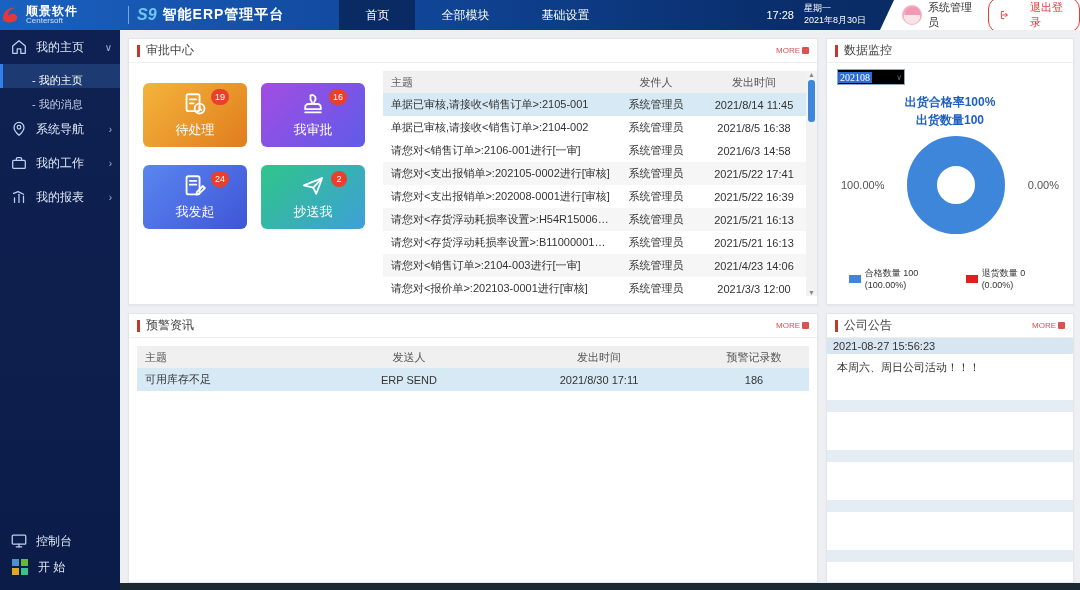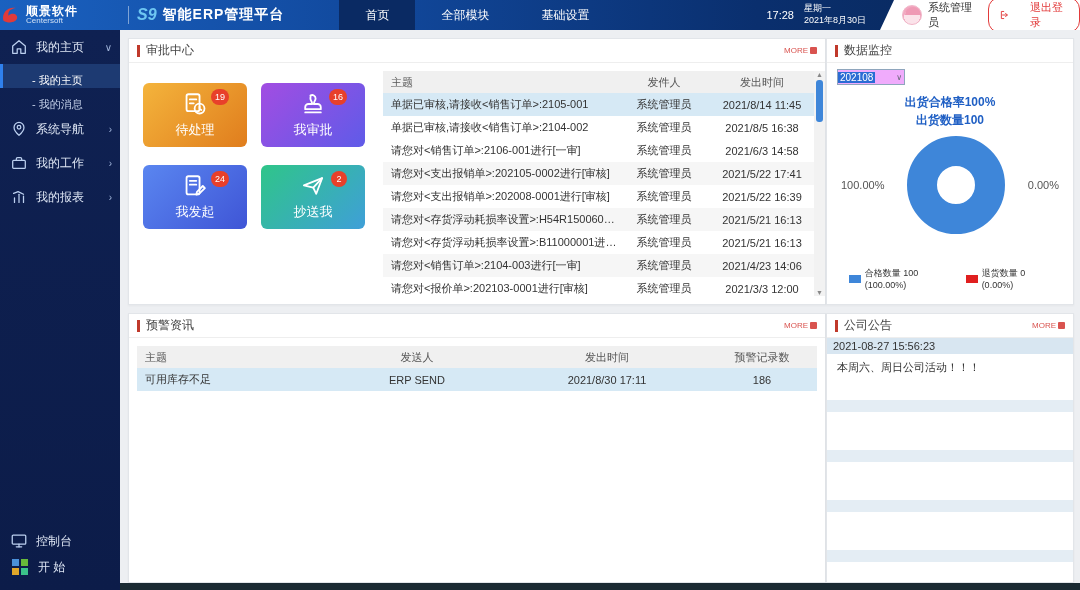--- a/index.html
+++ b/index.html
@@ -41,21 +41,21 @@
   .s-sub.active:before { content:""; position:absolute; left:0; top:0; bottom:0; width:3px; background:#2f80ed; }
   .s-foot { position:absolute; bottom:10px; left:0; width:120px; }
   .s-foot .s-item { height:26px; }
   .start-ic { width:16px; height:16px; display:grid; grid-template-columns:7px 7px; grid-template-rows:7px 7px; gap:2px; margin-right:10px; margin-left:2px;}
   .start-ic i { display:block; }
   .start-ic i:nth-child(1){background:#4a90d9;} .start-ic i:nth-child(2){background:#67b93a;}
   .start-ic i:nth-child(3){background:#e0a62a;} .start-ic i:nth-child(4){background:#3bc28a;}
 
   
   .main { position:absolute; left:120px; top:30px; width:960px; height:560px; padding:8px 6px 7px 8px;
-    display:flex; gap:0; }
+    display:flex; gap:8px; }
   .col-left { flex:1; display:flex; flex-direction:column; gap:8px; min-width:0; }
   .col-right { flex:0 0 248px; display:flex; flex-direction:column; gap:8px; }
   .panel { background:#fff; border:1px solid #e2e5e9; box-shadow:0 1px 2px rgba(0,0,0,.04); display:flex; flex-direction:column; overflow:hidden; }
   .p-head { height:24px; display:flex; align-items:center; padding:0 8px; border-bottom:1px solid #eee; flex:0 0 auto; }
   .p-accent { width:3px; height:12px; background:#c0392b; margin-right:6px; }
   .p-title { font-size:12px; color:#444; }
   .p-more { margin-left:auto; display:flex; align-items:center; gap:2px; font-size:8px; color:#d9534f; cursor:pointer; }
   .p-more .sq { width:7px; height:7px; background:#d9534f; border-radius:1px; display:inline-block; }
 
   
@@ -90,21 +90,21 @@
   .al-row { display:flex; height:23px; align-items:center; font-size:11px; color:#333; margin:0 8px; }
   .al-row.sel { background:#d6e9f5; }
   .a-subj { flex:1; padding-left:8px; }
   .a-sender { flex:0 0 180px; text-align:center; }
   .a-time { flex:0 0 200px; text-align:center; }
   .a-count { flex:0 0 110px; text-align:center; }
 
   
   .panel-monitor { height:267px; }
   .mon-body { flex:1; padding:6px 10px; position:relative; display:flex; flex-direction:column; }
-  .select { width:68px; height:16px; border:1px solid #8fa6bd; display:flex; align-items:center; font-size:10px; background:#f0abfc; cursor:pointer; }
+  .select { width:68px; height:16px; border:1px solid #8fa6bd; display:flex; align-items:center; font-size:10px; background:#000000; cursor:pointer;font-family:Liberation Serif, serif; }
   .select .val { background:#2b6cd4; color:#fff; padding:0 2px; }
   .select .car { margin-left:auto; color:#667; font-size:8px; padding-right:2px; }
   .mon-lines { text-align:center; color:#1f5fc4; font-weight:bold; font-size:12px; line-height:1.5; margin-top:8px; }
   .donut-row { display:flex; align-items:center; justify-content:space-between; padding:0 4px; margin-top:2px; }
   .d-label { font-size:11px; color:#555; }
   .legend { display:flex; gap:14px; justify-content:flex-start; padding:0 12px; margin-top:auto; margin-bottom:8px; }
   .lg-item { display:flex; align-items:center; gap:4px; font-size:9px; color:#333; }
   .lg-sw { width:13px; height:8px; display:inline-block; }
 
   

